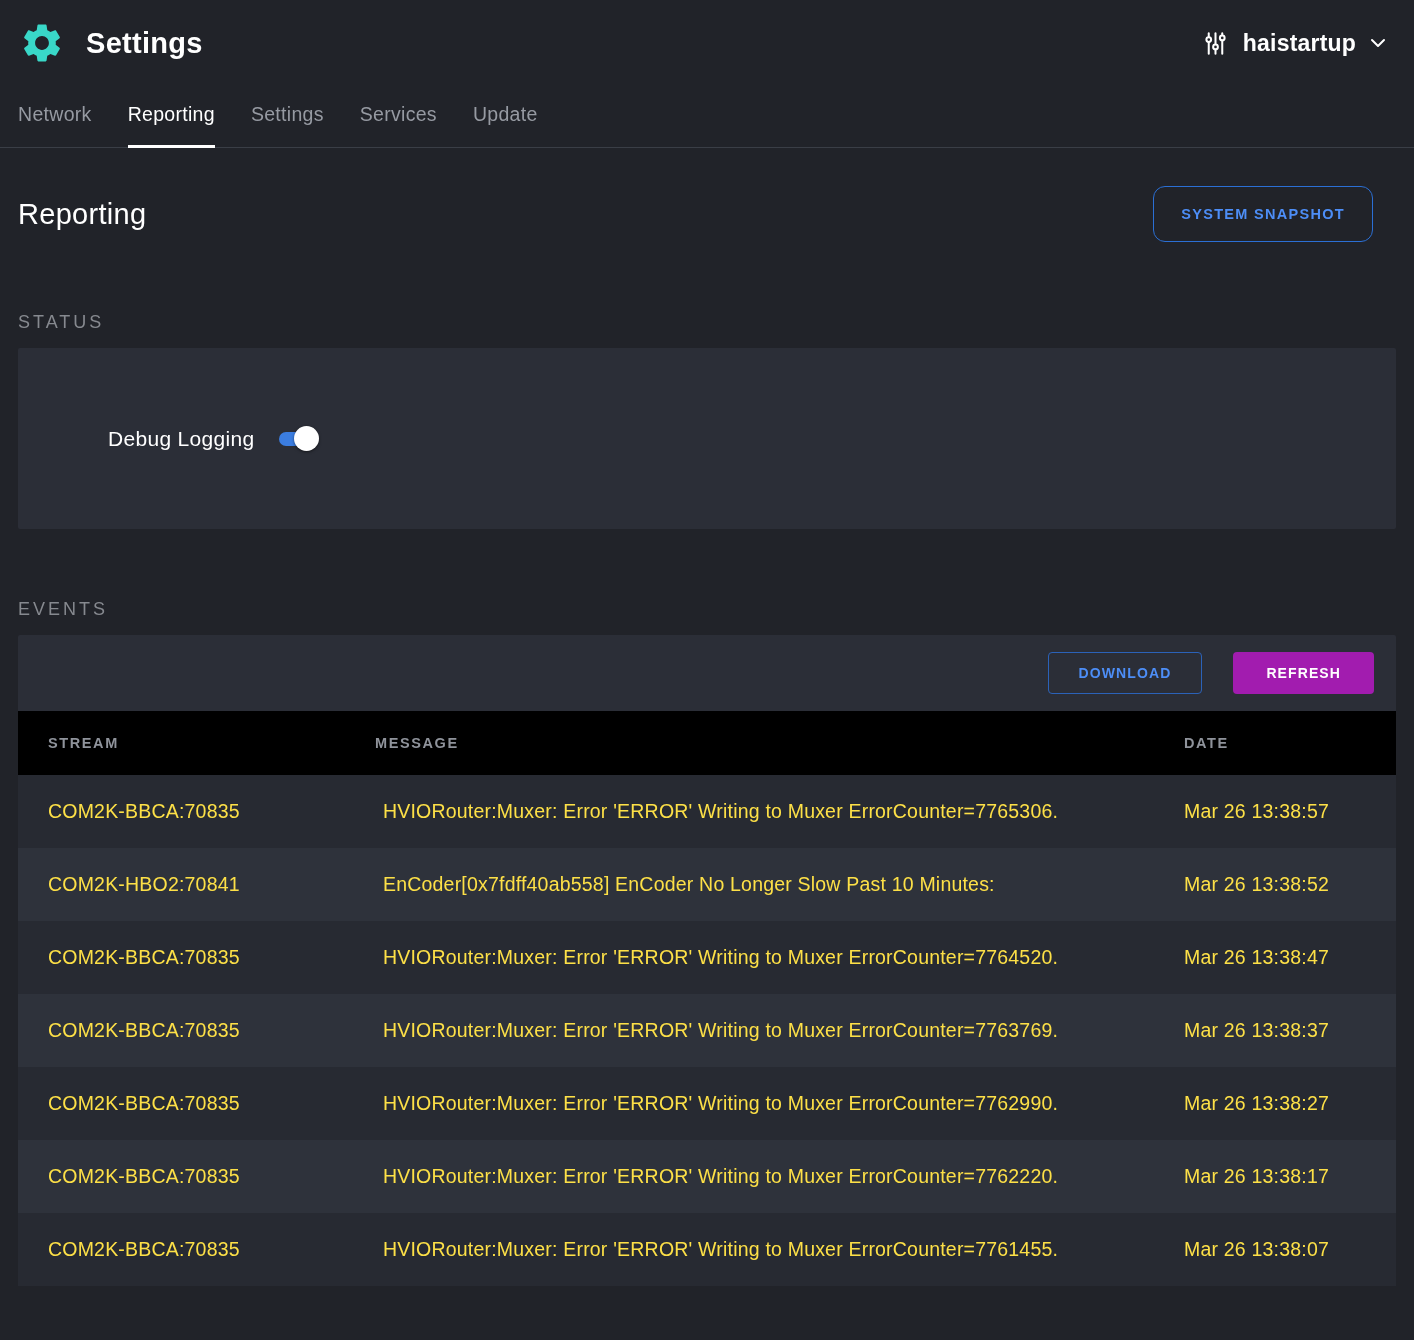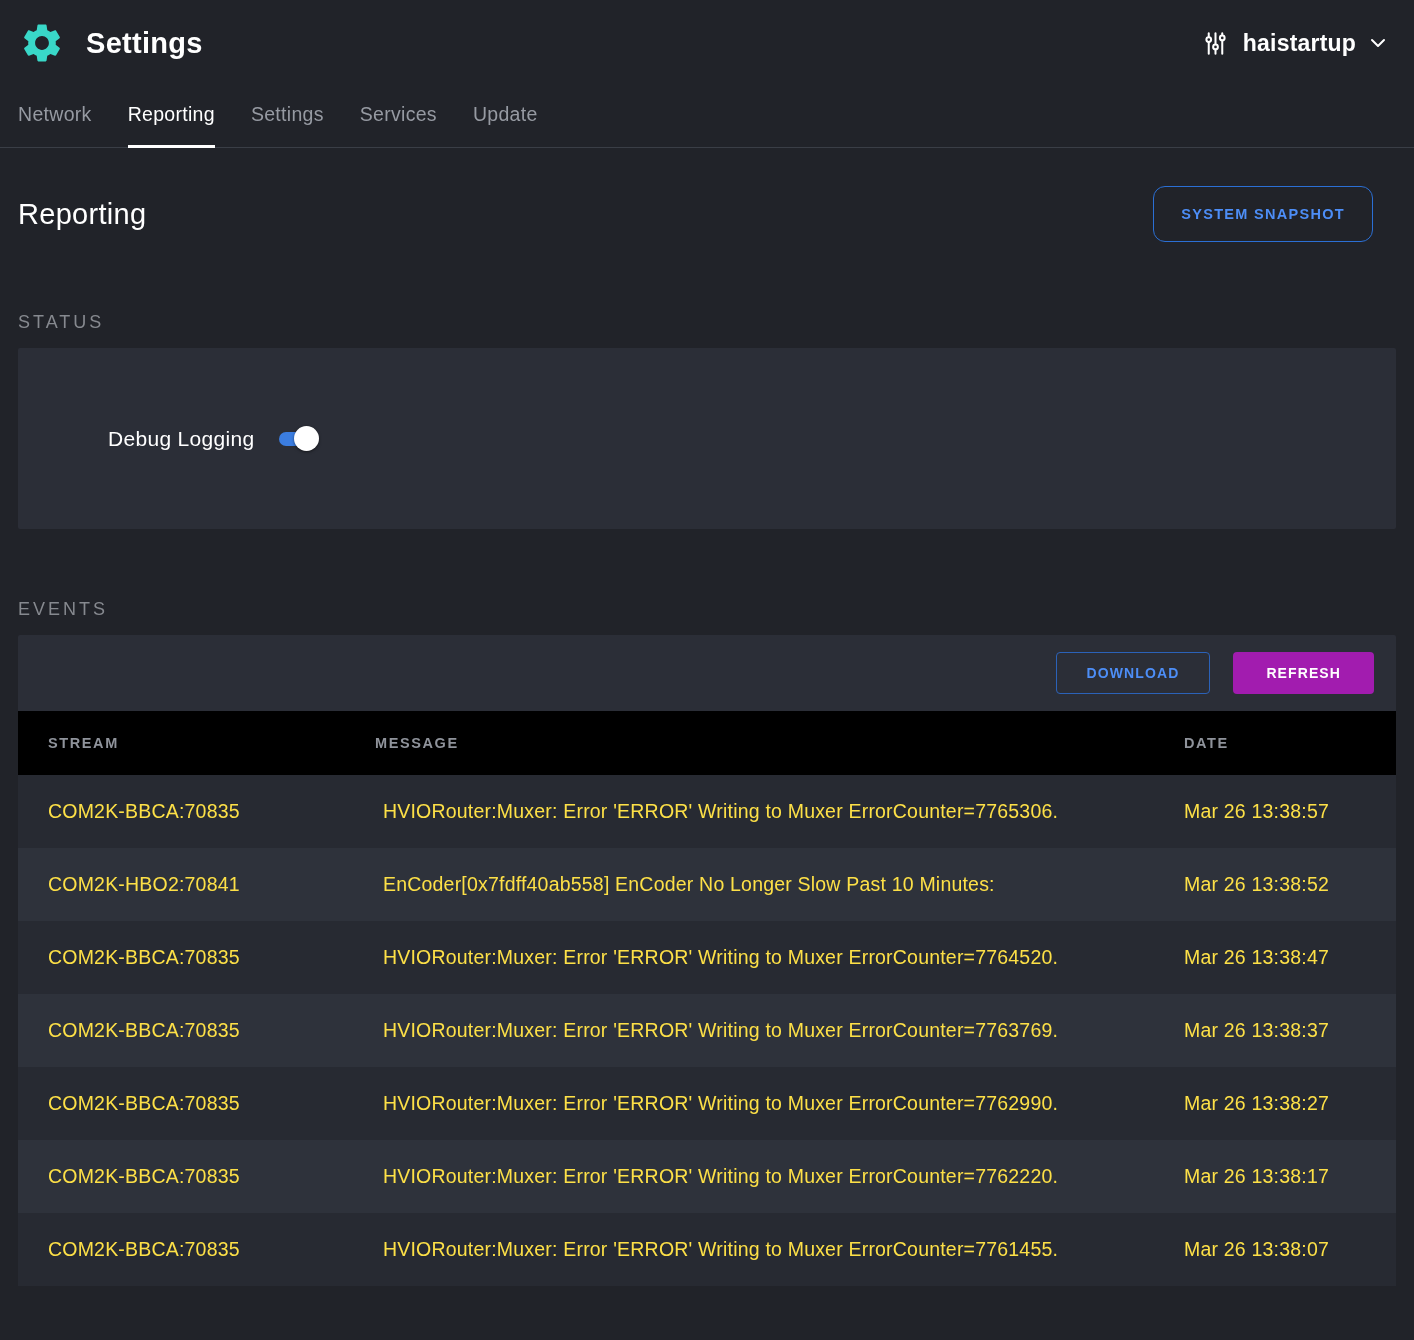--- a/index.html
+++ b/index.html
@@ -77,21 +77,21 @@
   .switch.on { background: #3b7de0; }
   .switch.on::after {
     content: ""; position: absolute; right: -3px; top: -5.5px;
     width: 25px; height: 25px; border-radius: 50%;
     background: #ffffff; box-shadow: 0 1px 3px rgba(0,0,0,.5);
   }
 
   
   .events-toolbar {
     display: flex; justify-content: flex-end; align-items: center;
-    gap: 23px; padding: 17px 22px;
+    gap: 31px; padding: 17px 22px;
   }
   .btn-outline-sm {
     background: transparent; border: 1px solid #2b62b8; border-radius: 4px;
     color: #4d8ef7; font-family: inherit;
     font-size: 14px; font-weight: 600; letter-spacing: 1.1px;
     padding: 12px 30px; cursor: pointer;
   }
   .btn-primary {
     background: #a21caf; border: none; border-radius: 4px;
     color: #ffffff; font-family: inherit;

